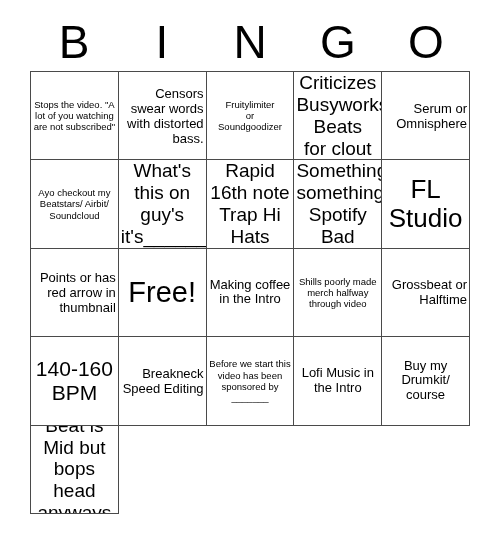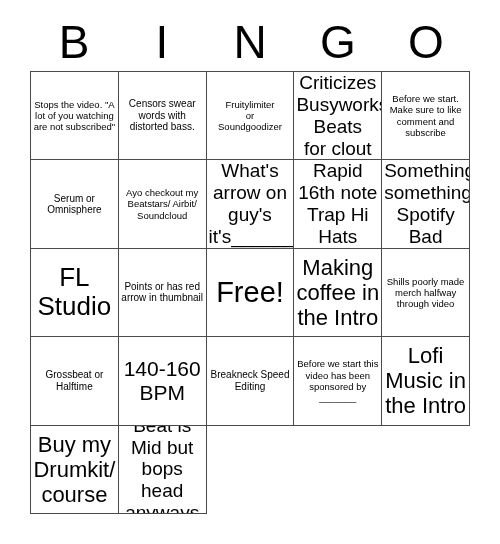--- a/index.html
+++ b/index.html
@@ -64,23 +64,23 @@
     color: #000000;
   }
   .cell-text {
     display: block;
     width: 100%;
     white-space: pre-line;
     line-height: 1.14;
   }
   
   .fs-xs .cell-text { font-size: 9.5px; line-height: 1.18; }
-  .fs-sm .cell-text { font-size: 10px; line-height: 1.16; }
+  .fs-sm .cell-text { font-size: 13px; line-height: 1.16; text-align: right; }
   .fs-md .cell-text { font-size: 19px; line-height: 1.15; }
-  .fs-lg .cell-text { font-size: 22px; line-height: 1.14; }
+  .fs-lg .cell-text { font-size: 13px; line-height: 1.14; }
   .fs-xl .cell-text { font-size: 21px; line-height: 1.13; }
   .fs-xxl .cell-text { font-size: 26px; line-height: 1.12; }
   .fs-free .cell-text { font-size: 29px; line-height: 1.1; text-align: center; }
 </style>
 </head>
 <body>
 
 <div class="card">
 
   <div class="header-row">
@@ -103,32 +103,29 @@
         <span class="cell-text">Fruitylimiter
 or
 Soundgoodizer</span>
       </div>
     <div class="cell fs-md">
         <span class="cell-text">Criticizes
 Busyworks
 Beats
 for clout</span>
       </div>
-    <div class="cell fs-xs">
-        <span class="cell-text">Before we start. Make sure to like comment and subscribe</span>
-      </div>
 
     <div class="cell fs-sm">
         <span class="cell-text">Serum or Omnisphere</span>
       </div>
     <div class="cell fs-xs">
         <span class="cell-text">Ayo checkout my Beatstars/ Airbit/ Soundcloud</span>
       </div>
     <div class="cell fs-md">
-        <span class="cell-text">What's arrow on guy's it's______</span>
+        <span class="cell-text">What's this on guy's it's______</span>
       </div>
     <div class="cell fs-md">
         <span class="cell-text">Rapid 16th note Trap Hi Hats</span>
       </div>
     <div class="cell fs-md">
         <span class="cell-text">Something something Spotify Bad</span>
       </div>
 
     <div class="cell fs-xxl">
         <span class="cell-text">FL Studio</span>

